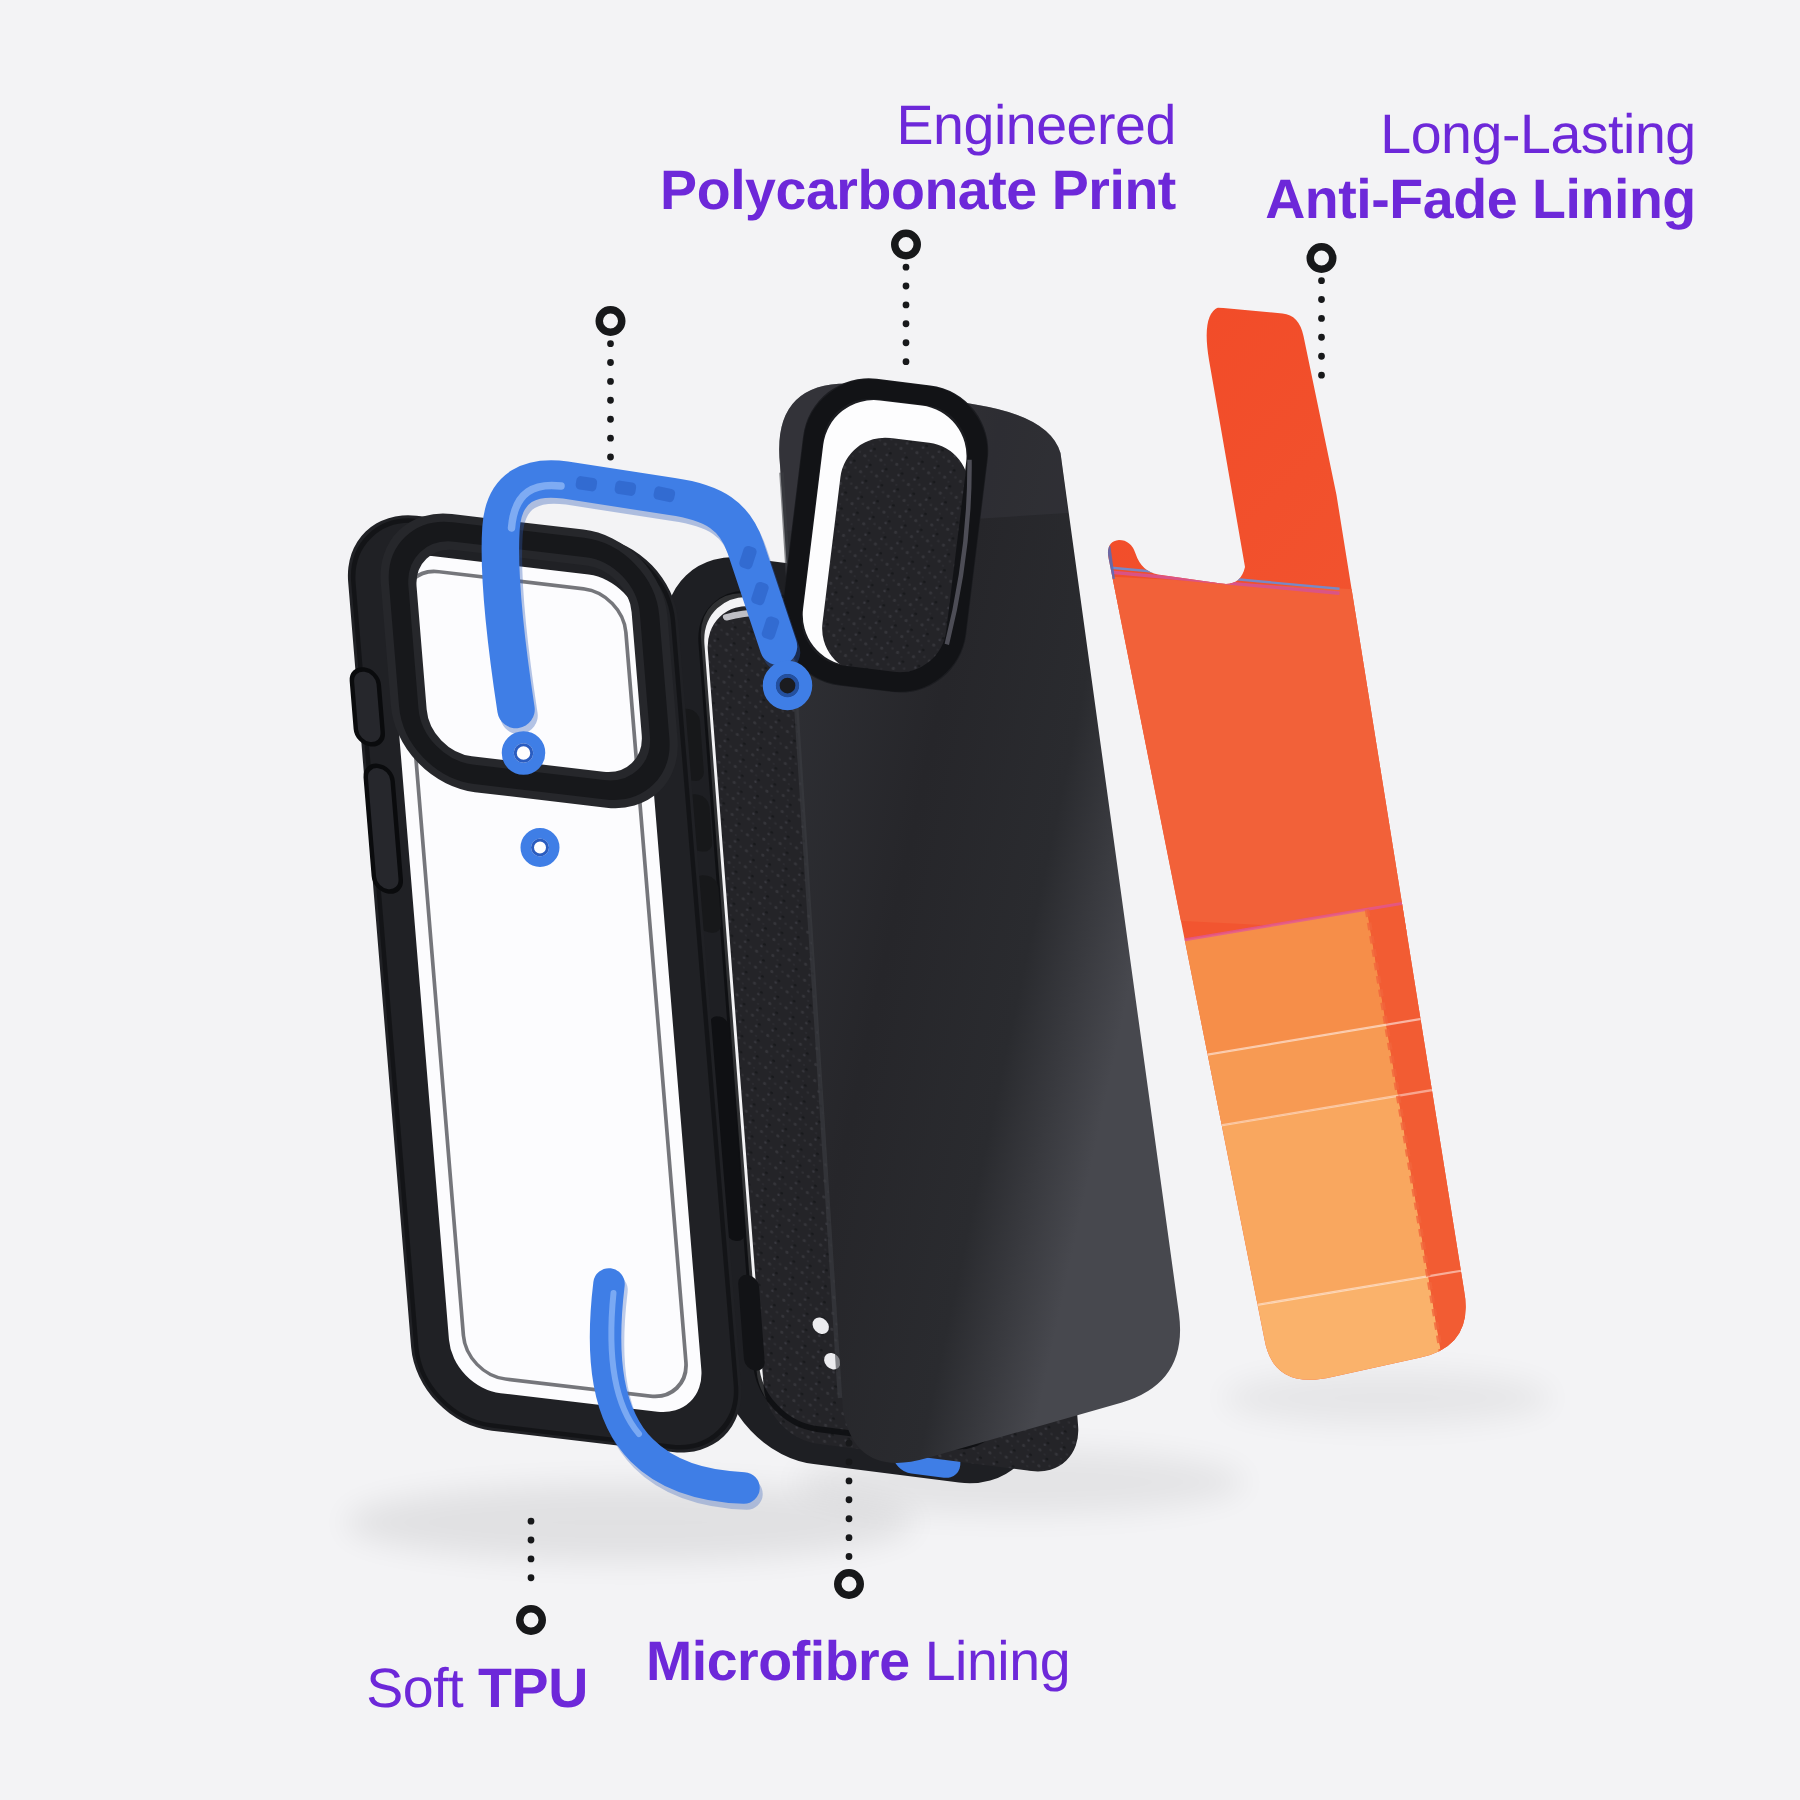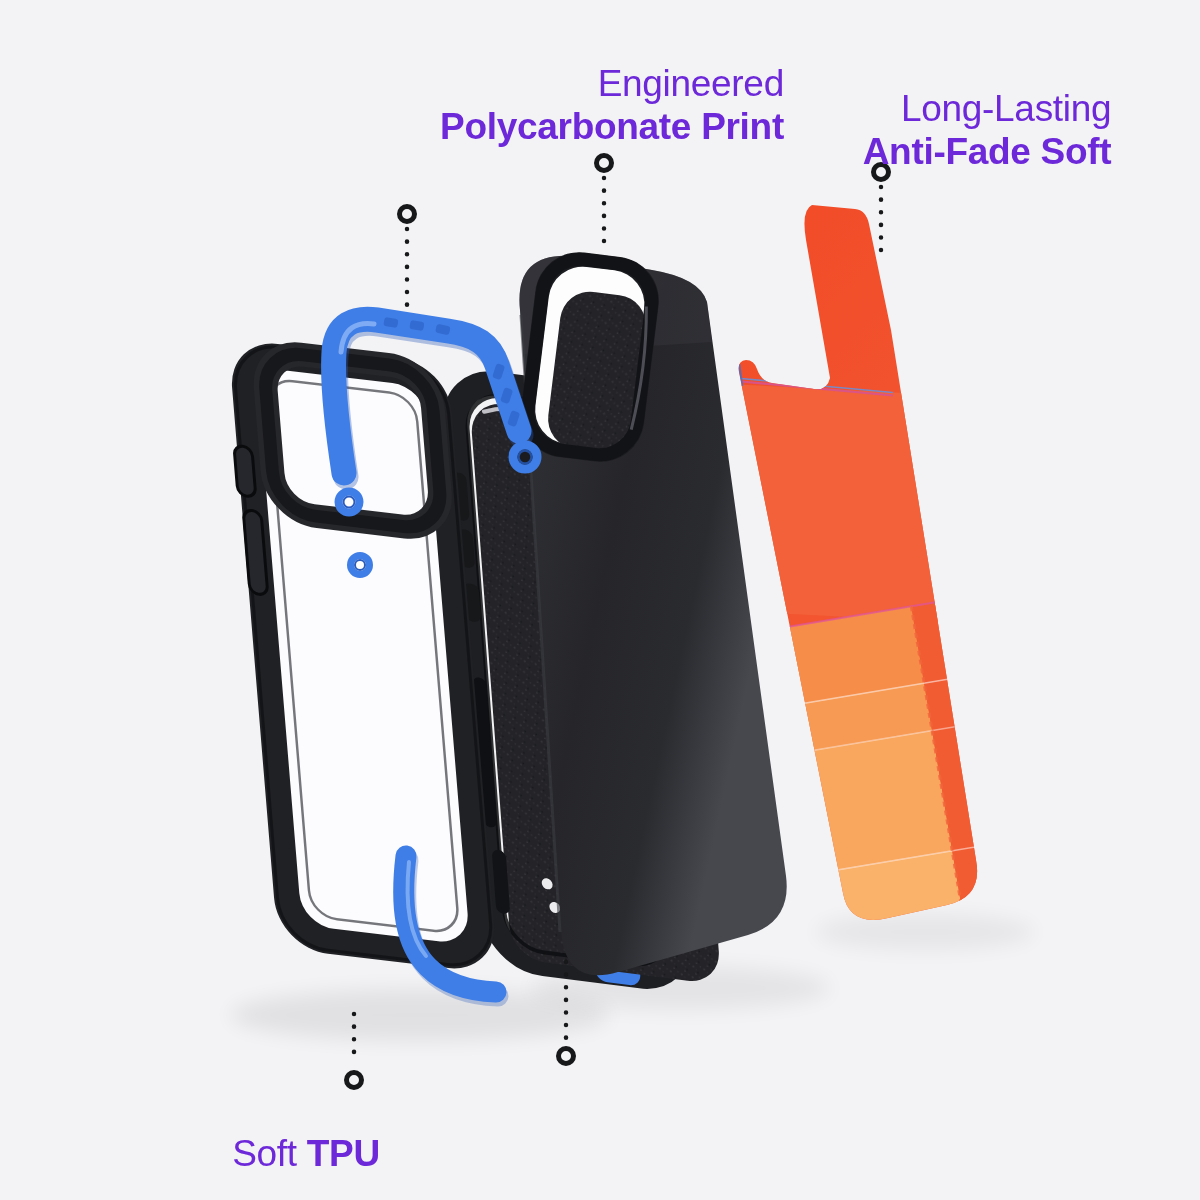--- a/index.html
+++ b/index.html
@@ -5,22 +5,22 @@
   html,body{margin:0;padding:0;}
   body{background:#f3f3f5;font-family:"Liberation Sans", sans-serif;}
   .stage{position:relative;width:1200px;height:1200px;background:#f3f3f5;overflow:hidden;}
   .art{position:absolute;left:0;top:0;}
   .label{position:absolute;transform:translateX(-50%);text-align:right;color:#6d28d9;
          font-size:37px;line-height:1.17;letter-spacing:-0.3px;white-space:nowrap;}
   .label .b{font-weight:700;}
   .label .r{font-weight:400;}
   .lbl-impact{left:295px;top:106px;}
   .lbl-shell{left:612px;top:62px;}
-  .lbl-print{left:987px;top:87px;}
-  .lbl-tpu{left:306px;top:1104px;margin-top:28px;}
+  .lbl-print{left:987px;top:68px;}
+  .lbl-tpu{left:318px;top:1104px;}
   .lbl-lining{left:572px;top:1086px;}
 </style>
 </head>
 <body>
 
 <div class="stage">
 
   <svg class="art" width="1200" height="1200" viewBox="0 0 1200 1200">
     <defs>
       <pattern id="mf" width="11" height="11" patternUnits="userSpaceOnUse" patternTransform="rotate(8)">
@@ -182,21 +182,24 @@
   </svg>
 
 
   <div class="label lbl-shell">
     <div class="r">Engineered</div>
     <div class="b">Polycarbonate Print</div>
   </div>
 
   <div class="label lbl-print">
     <div class="r">Long-Lasting</div>
-    <div class="b">Anti-Fade Soft</div>
+    <div class="b">Anti-Fade Lining</div>
   </div>
 
   <div class="label lbl-tpu">
     <span class="r">Soft</span><span class="b"> TPU</span>
   </div>
 
+  <div class="label lbl-lining">
+    <span class="b">Microfibre</span><span class="r"> Lining</span>
+  </div>
 
 </div>
 
 </body></html>

